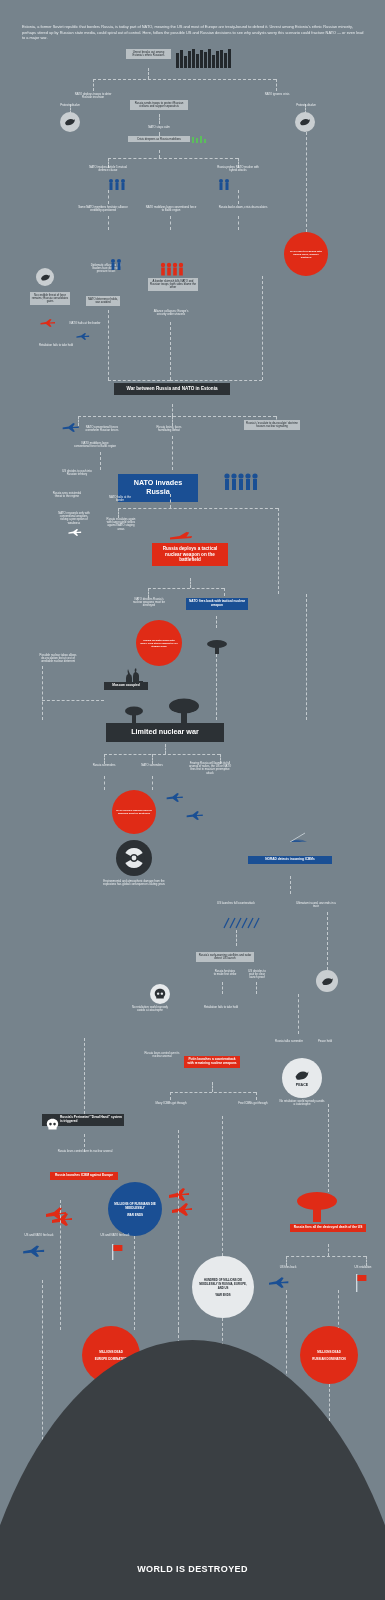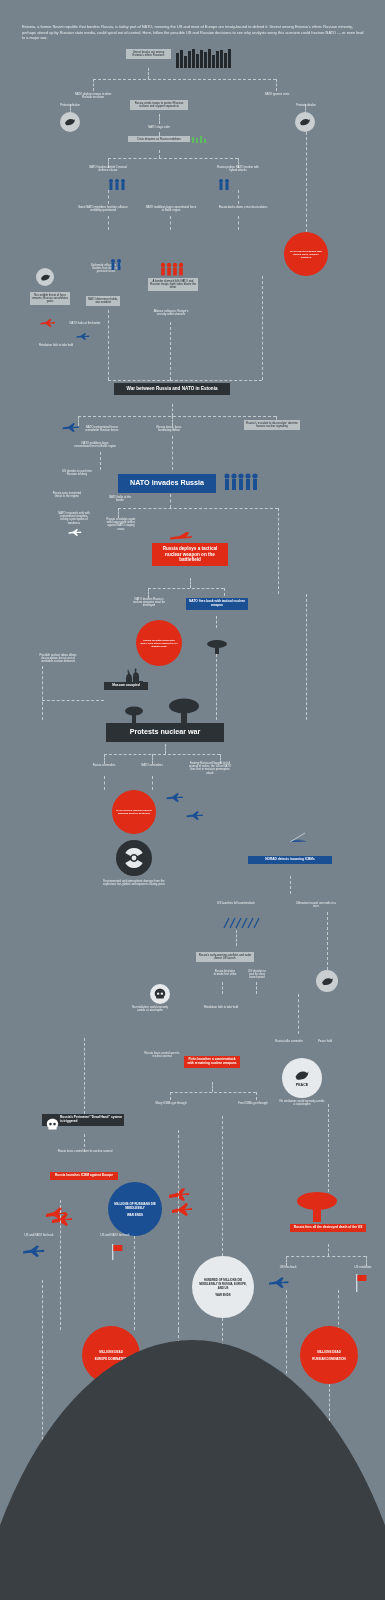--- a/index.html
+++ b/index.html
@@ -287,21 +287,21 @@
       </svg>
   </div>
 
   <div class="node n-plain tiny" style="left:72px;top:440px;width:46px;">NATO mobilizes large conventional force to Baltic region</div>
 
   <div class="ln v" style="left:100px;top:452px;height:18px;"></div>
   <div class="ln v" style="left:172px;top:436px;height:34px;"></div>
 
   <div class="node n-plain tiny" style="left:58px;top:468px;width:38px;">US decides to push into Russian territory</div>
 
-  <div class="node n-blue big" style="left:118px;top:474px;width:98px;">NATO invades Russia</div>
+  <div class="node n-blue big" style="left:118px;top:474px;width:80px;">NATO invades Russia</div>
 
   <div class="ico" style="left:224px;top:472px;">
     <svg width="34" height="18" viewBox="0 0 34 18">
       <g fill="#1a4f94">
         <circle cx="3" cy="4" r="2.6"></circle>
           <rect x="1" y="7" width="4" height="11"></rect>
         <circle cx="10" cy="4" r="2.6"></circle>
           <rect x="8" y="7" width="4" height="11"></rect>
         <circle cx="17" cy="4" r="2.6"></circle>
           <rect x="15" y="7" width="4" height="11"></rect>
@@ -386,21 +386,21 @@
       <rect x="8" y="9" width="4" height="9" fill="#2c3135"></rect>
     </svg>
   </div>
   <div class="ico" style="left:168px;top:698px;">
     <svg width="32" height="26" viewBox="0 0 32 26">
       <ellipse cx="16" cy="8" rx="15" ry="7.5" fill="#2c3135"></ellipse>
       <rect x="13" y="14" width="6" height="12" fill="#2c3135"></rect>
     </svg>
   </div>
 
-  <div class="node n-dark big" style="left:106px;top:723px;width:118px;">Protests nuclear war</div>
+  <div class="node n-dark big" style="left:106px;top:723px;width:118px;">Limited nuclear war</div>
 
   <div class="ln v" style="left:165px;top:744px;height:10px;"></div>
   <div class="ln h" style="left:104px;top:754px;width:116px;"></div>
   <div class="ln v" style="left:104px;top:754px;height:10px;"></div>
   <div class="ln v" style="left:152px;top:754px;height:10px;"></div>
   <div class="ln v" style="left:220px;top:754px;height:10px;"></div>
 
   <div class="node n-plain tiny" style="left:84px;top:762px;width:40px;">Russia surrenders</div>
   <div class="node n-plain tiny" style="left:132px;top:762px;width:40px;">NATO surrenders</div>
   <div class="node n-plain tiny" style="left:186px;top:760px;width:48px;">Fearing Russia will launch its full arsenal of nukes, the US or NATO fires first in massive preemptive attack</div>
@@ -622,14 +622,15 @@
   </div>
 
   <div class="ln v" style="left:42px;top:1280px;height:180px;"></div>
   <div class="ln v" style="left:111px;top:1384px;height:76px;"></div>
   <div class="ln v" style="left:178px;top:1330px;height:130px;"></div>
   <div class="ln v" style="left:222px;top:1318px;height:142px;"></div>
   <div class="ln v" style="left:286px;top:1330px;height:130px;"></div>
   <div class="ln v" style="left:329px;top:1384px;height:76px;"></div>
 
   <div class="dome"></div>
+  <div class="dome-label">WORLD IS DESTROYED</div>
 
 </div>
 
 </body></html>

